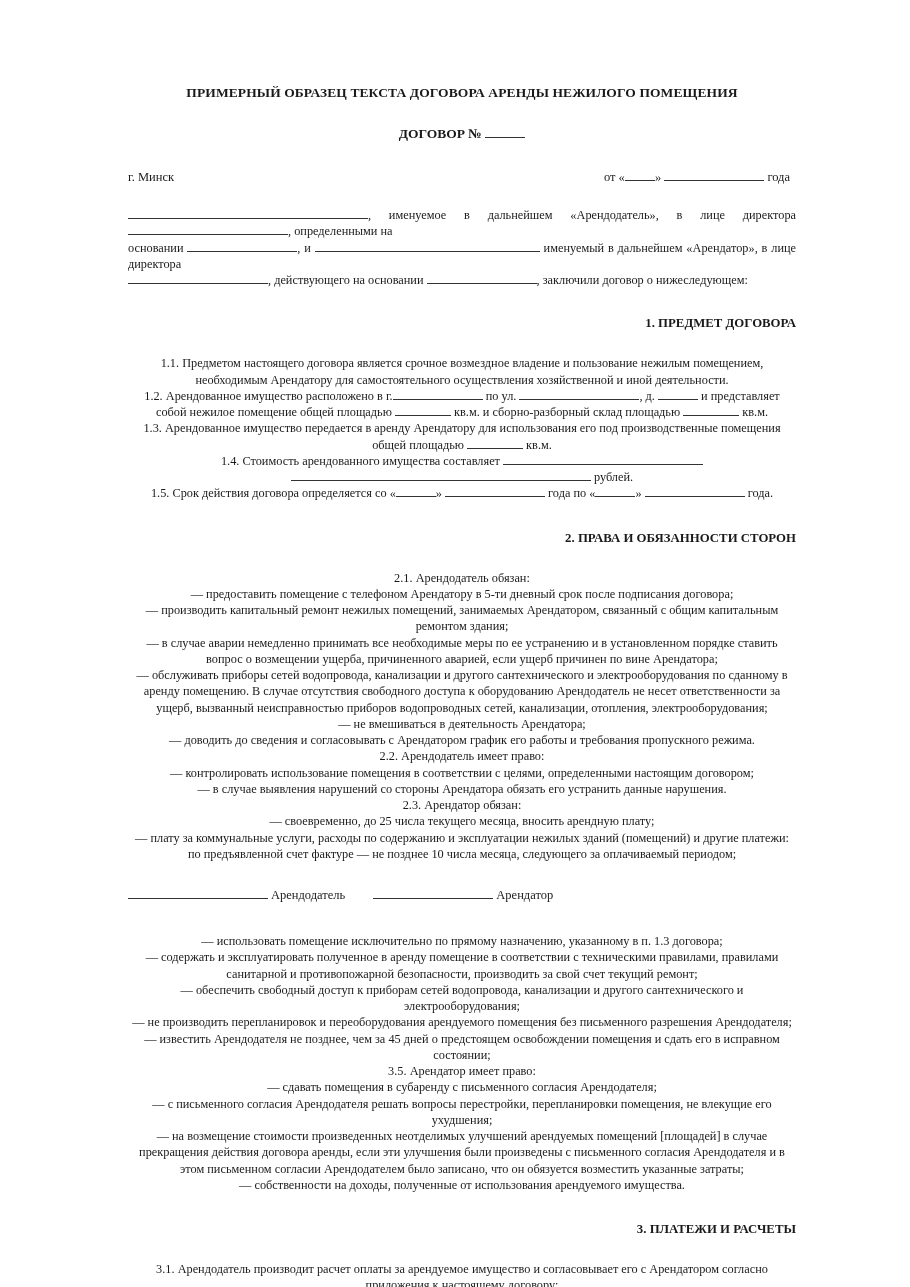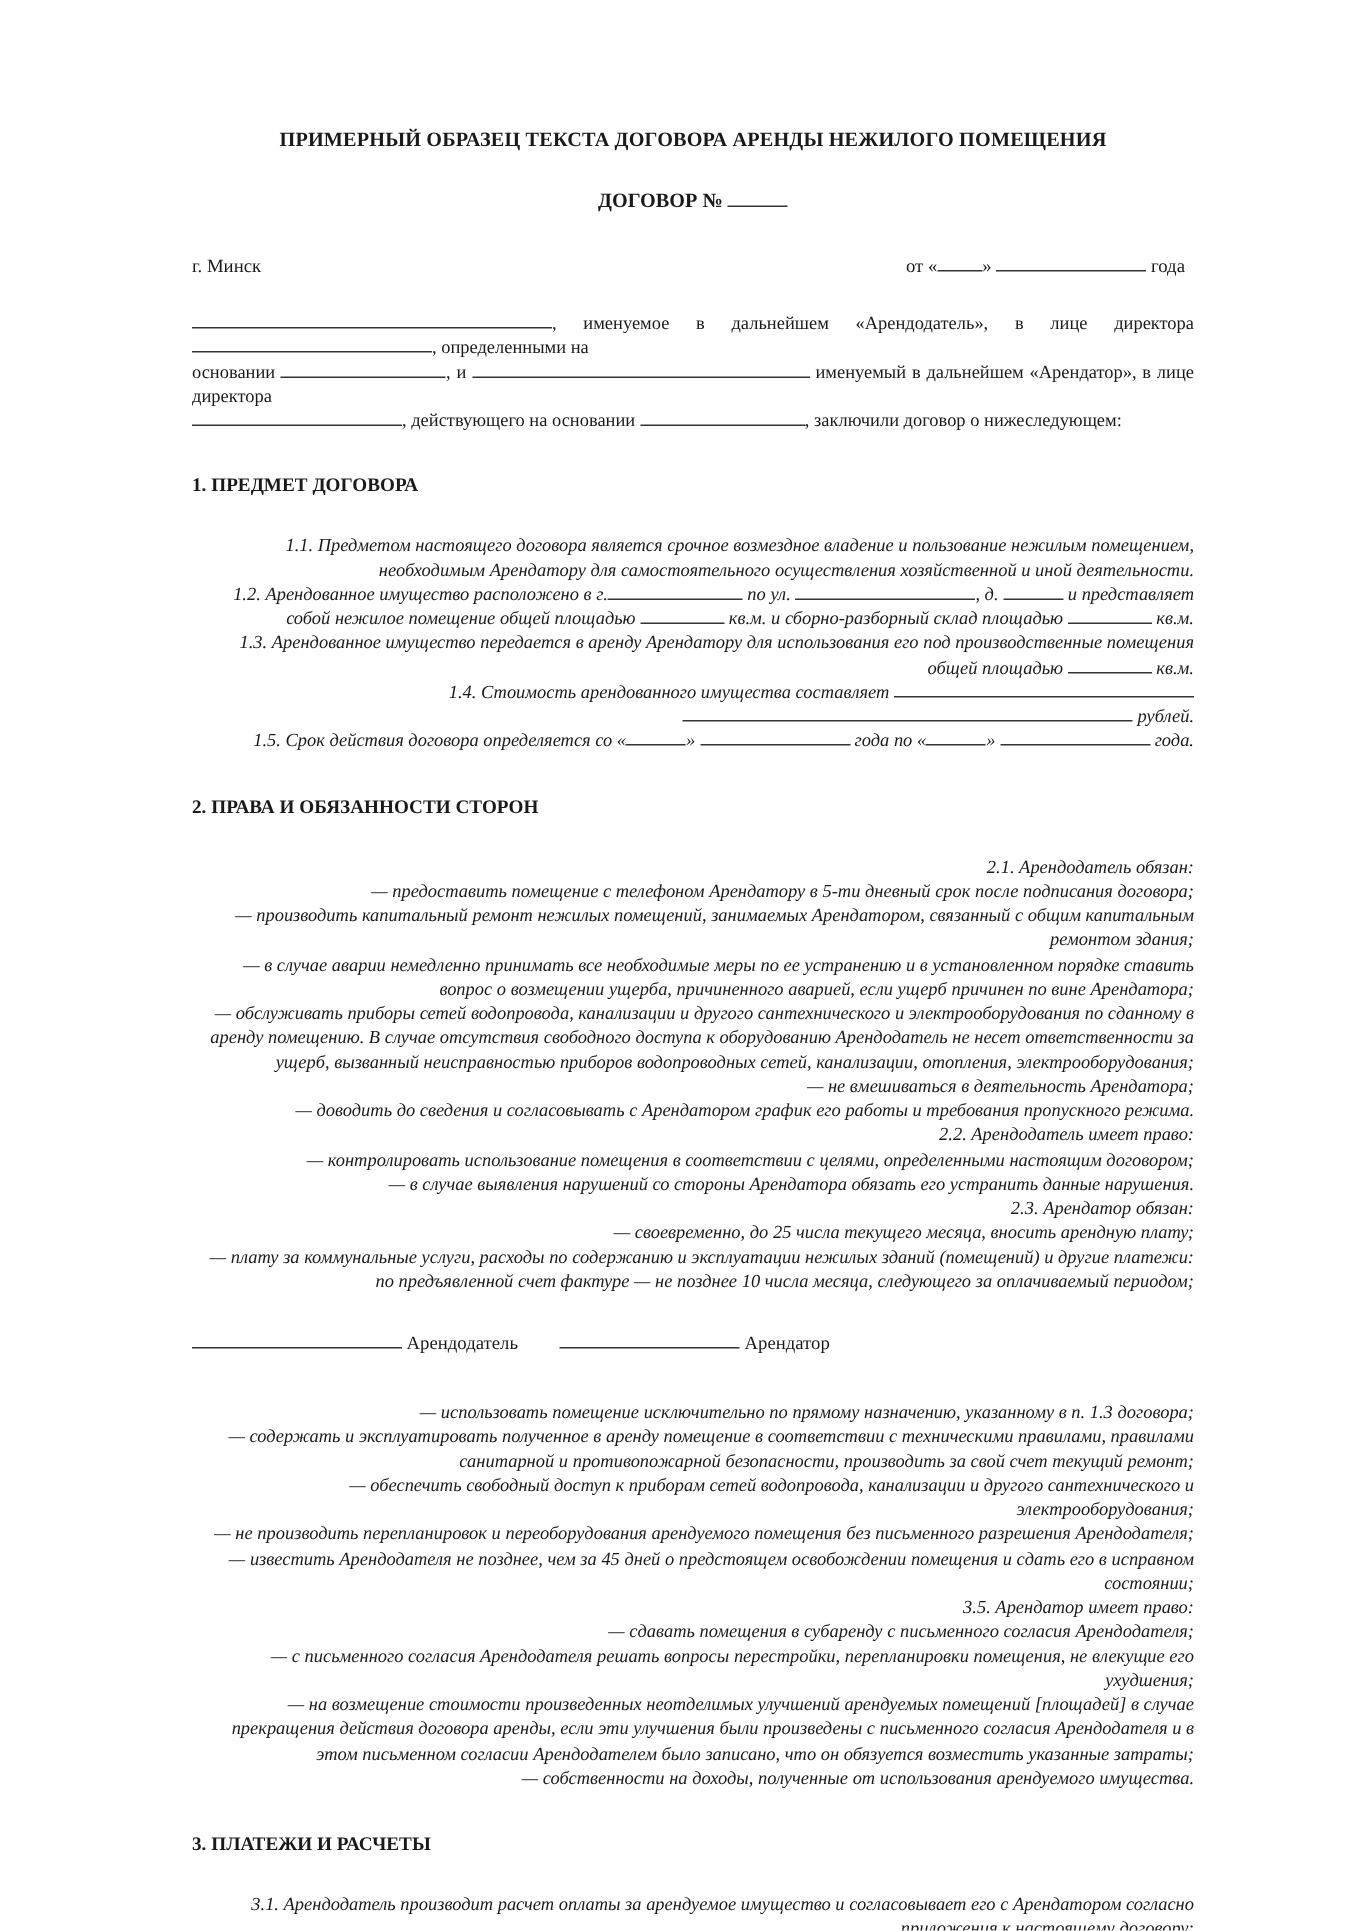--- a/index.html
+++ b/index.html
@@ -63,32 +63,31 @@
   }
   .preamble {
     font-size: 12.3px;
     line-height: 16.3px;
     padding-top: 22px;
     text-align: justify;
   }
   .section-head {
     font-size: 12.8px;
     font-weight: bold;
-    text-align: left;
+    text-align: right;
     margin: 0;
   }
   .sec1-head { padding-top: 28px; }
   .sec2-head { padding-top: 29px; }
   .sec3-head { padding-top: 29px; }
 
   .body-text {
     font-size: 12.3px;
     line-height: 16.25px;
-    text-align: right;
-    font-style: italic;
+    text-align: center;
   }
   .sec1-body { padding-top: 24px; }
   .sec2-body { padding-top: 24px; }
   .sec3-body { padding-top: 24px; }
   .clause { margin: 0; }
 
   .sign-row {
     font-size: 12.5px;
     padding-top: 26px;
     padding-bottom: 4px;

